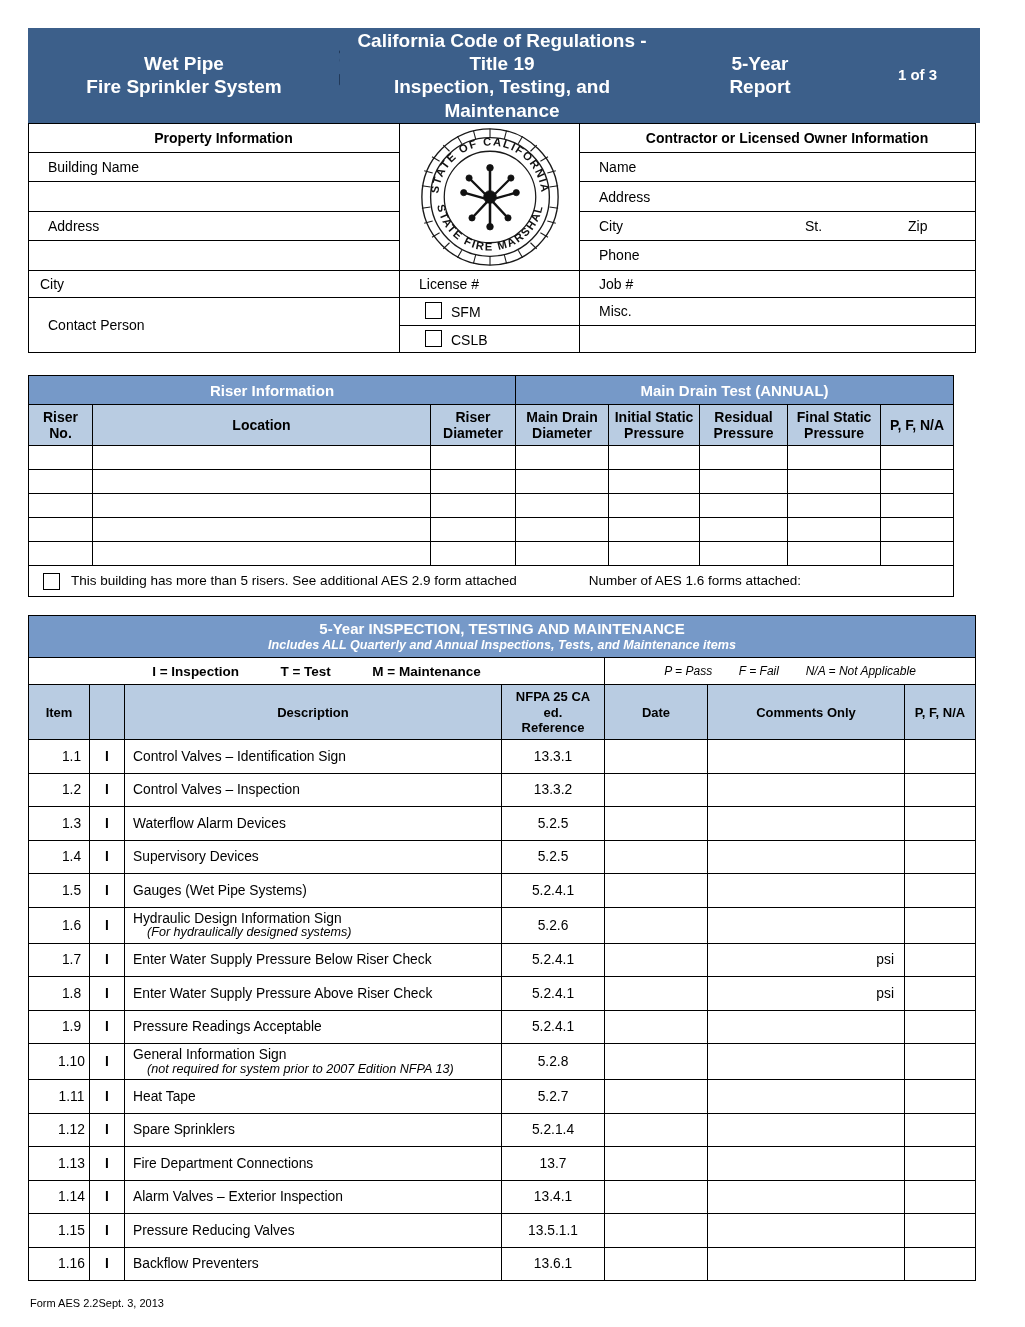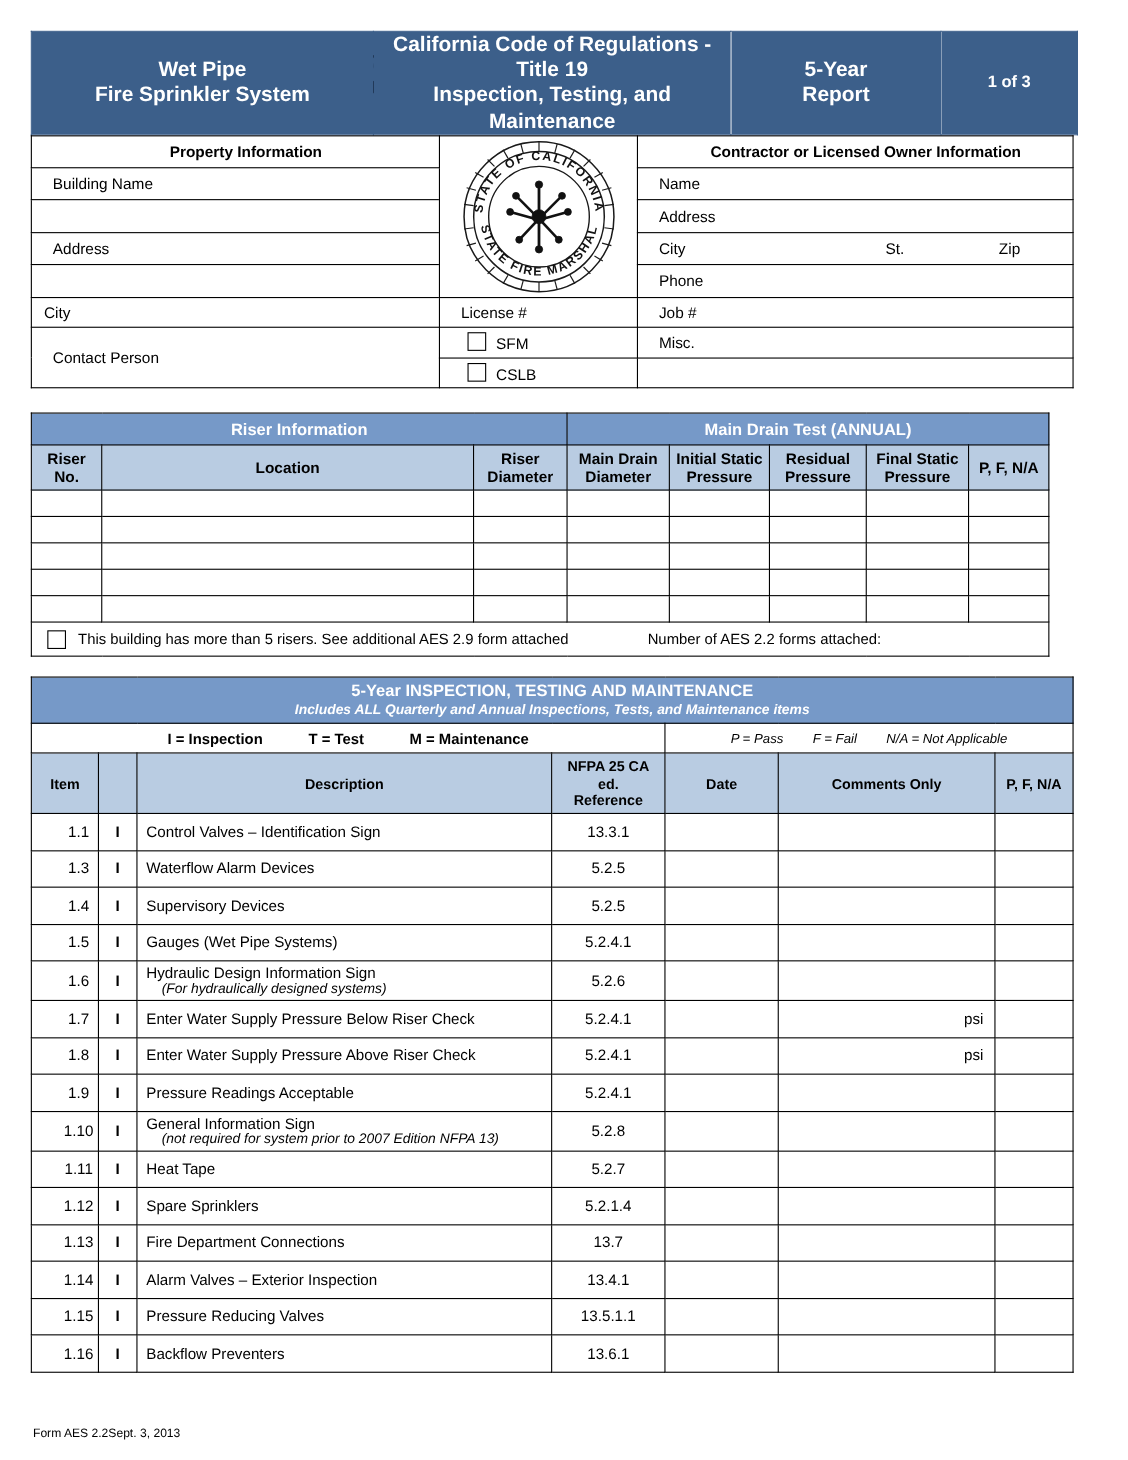--- a/index.html
+++ b/index.html
@@ -476,21 +476,21 @@
           <td>&nbsp;</td>
         </tr>
       </tbody>
 
     <tbody>
         <tr class="note-row">
       <td colspan="8">
         <div class="note-flex">
           <span class="cb"></span>
           <span class="note-txt">This building has more than 5 risers.  See additional AES 2.9 form attached</span>
-          <span class="note-num">Number of AES 2.2 forms attached:</span>
+          <span class="note-num">Number of AES 1.6 forms attached:</span>
         </div>
       </td>
     </tr>
   </tbody>
     </table>
 
   <div class="gap-sm"></div>
 
   <table class="insp-tbl">
     <colgroup>
@@ -549,20 +549,31 @@
           <td class="c-type">I</td>
           <td class="c-desc">
             <span class="desc-main">Control Valves – Identification Sign</span>
           </td>
           <td class="c-ref">13.3.1</td>
           <td class="c-date">&nbsp;</td>
           <td class="c-comm">&nbsp;</td>
           <td class="c-pfna">&nbsp;</td>
         </tr>
         <tr class="irow">
+          <td class="c-item">1.2</td>
+          <td class="c-type">I</td>
+          <td class="c-desc">
+            <span class="desc-main">Control Valves – Inspection</span>
+          </td>
+          <td class="c-ref">13.3.2</td>
+          <td class="c-date">&nbsp;</td>
+          <td class="c-comm">&nbsp;</td>
+          <td class="c-pfna">&nbsp;</td>
+        </tr>
+        <tr class="irow">
           <td class="c-item">1.3</td>
           <td class="c-type">I</td>
           <td class="c-desc">
             <span class="desc-main">Waterflow Alarm Devices</span>
           </td>
           <td class="c-ref">5.2.5</td>
           <td class="c-date">&nbsp;</td>
           <td class="c-comm">&nbsp;</td>
           <td class="c-pfna">&nbsp;</td>
         </tr>

